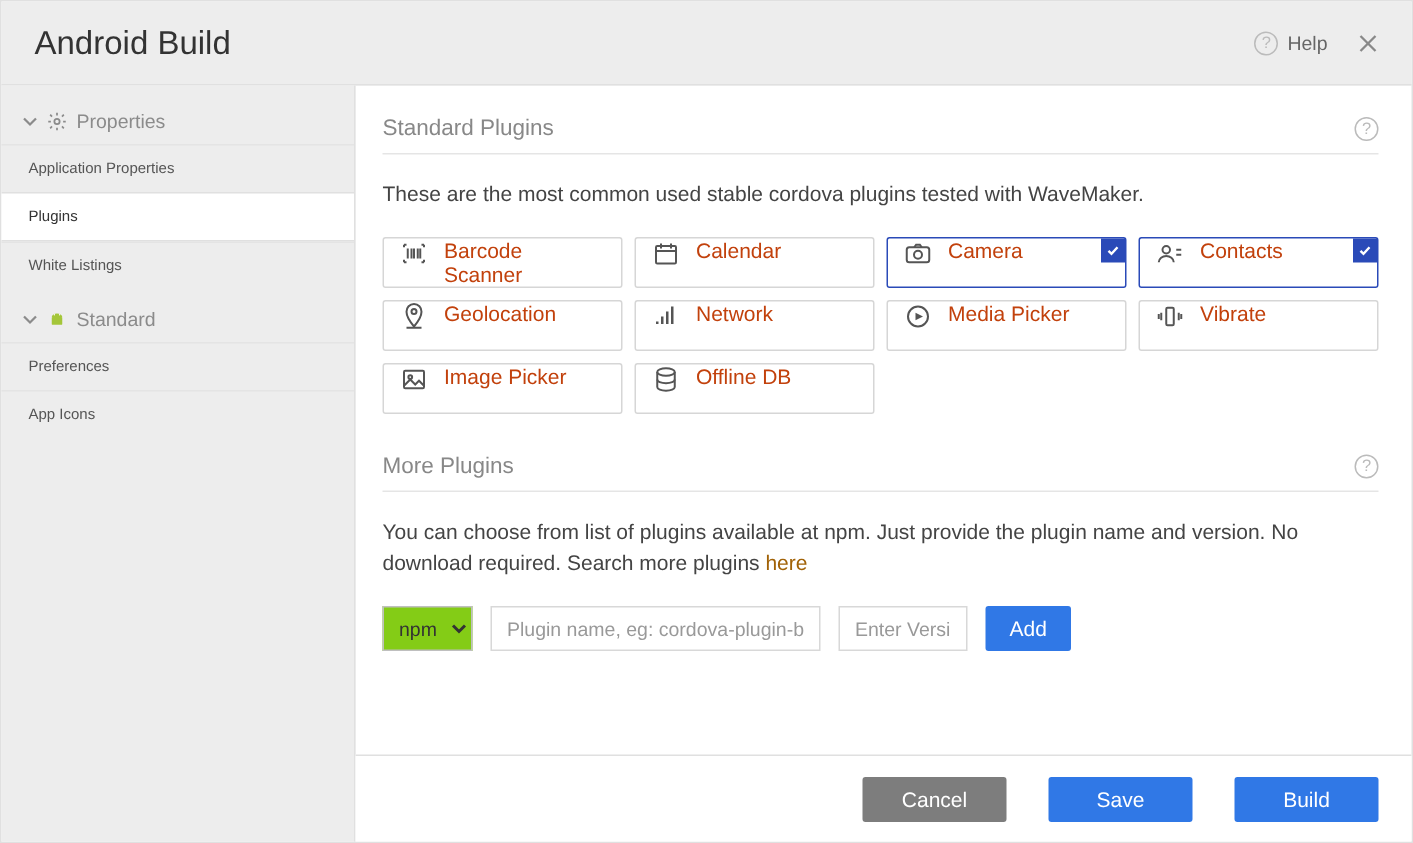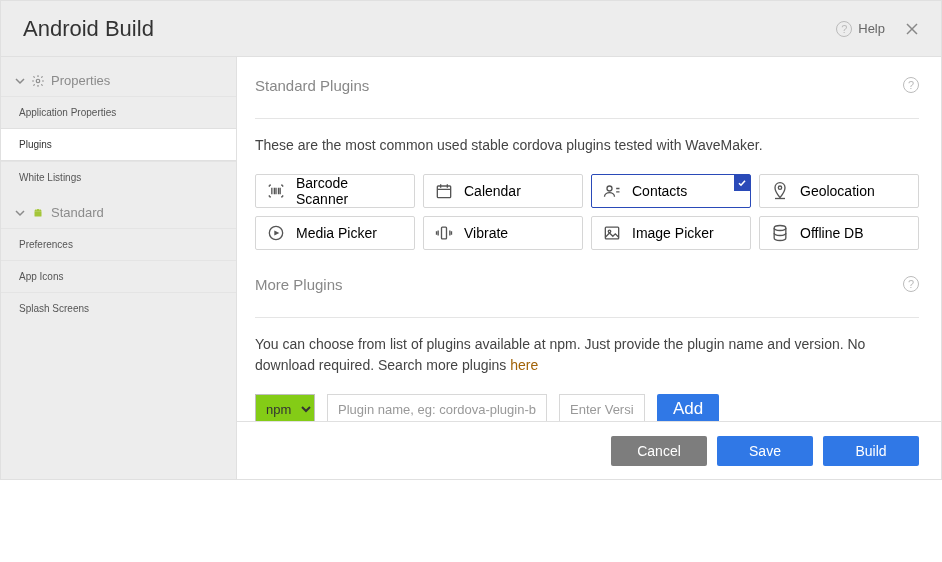--- a/index.html
+++ b/index.html
@@ -8,21 +8,21 @@
       font-size: 14px;
       color: #333;
       background: #fff;
       width: 942px;
       height: 562px;
       overflow: hidden;
     }
     .window {
       display: flex;
       flex-direction: column;
-      height: 480px;
+      height: 562px;
       border: 1px solid #e0e0e0;
     }
     .titlebar {
       display: flex;
       align-items: center;
       justify-content: space-between;
       background: #ededed;
       border-bottom: 1px solid #e0e0e0;
       height: 56px;
       padding: 0 18px 0 22px;
@@ -97,26 +97,26 @@
       flex-direction: column;
       min-height: 0;
     }
     .main-scroll {
       flex: 1;
       overflow: auto;
       padding: 20px 22px 8px 18px;
     }
     .section-title-row {
       display: flex;
-      align-items: flex-start;
+      align-items: center;
       justify-content: space-between;
       color: #888;
       font-size: 15px;
       border-bottom: 1px solid #e5e5e5;
-      padding-bottom: 24px;
+      padding-bottom: 8px;
       margin-bottom: 16px;
     }
     .section-desc {
       color: #444;
       font-size: 14px;
       margin-bottom: 18px;
       line-height: 1.5;
     }
     .section-desc a, .link {
       color: #a16207;
@@ -126,26 +126,25 @@
       display: grid;
       grid-template-columns: repeat(4, 1fr);
       gap: 8px;
       margin-bottom: 26px;
     }
     .plugin-card {
       border: 1px solid #d6d6d6;
       border-radius: 2px;
       height: 34px;
       display: flex;
-      align-items: center;
       gap: 10px;
       padding: 0 10px;
       cursor: pointer;
       font-size: 14px;
-      color: #000000;
+      color: #c2410c;
       position: relative;
       background: #fff;
     }
     .plugin-card-selected {
       border: 1px solid #2a4ab8;
     }
     .plugin-card .icon {
       width: 20px;
       height: 20px;
       display: flex;
@@ -189,32 +188,32 @@
       color: #333;
     }
     .input-text::placeholder { color: #999; }
     .input-plugin { width: 220px; }
     .input-version { width: 86px; }
     .btn {
       height: 30px;
       border: none;
       border-radius: 2px;
       padding: 0 16px;
-      font-size: 17px;
+      font-size: 14px;
       cursor: pointer;
       color: #fff;
     }
     .btn-blue { background: #3078e6; }
     .footer {
       border-top: 1px solid #e0e0e0;
       height: 58px;
       display: flex;
       align-items: center;
       justify-content: flex-end;
-      gap: 10px;
+      gap: 28px;
       padding: 4px 22px;
       background: #fff;
     }
     .footer .btn-large {
       width: 96px;
       height: 30px;
       font-size: 14px;
     }
     .btn-grey { background: #7d7d7d; }
     .hint-icon {
@@ -283,21 +282,20 @@
             <rect x="6" y="9" width="12" height="9" rx="1" fill="#a4c639"></rect>
             <path d="M6 9 a6 4 0 0 1 12 0" fill="#a4c639"></path>
             <circle cx="9" cy="6.5" r="0.8" fill="#fff"></circle>
             <circle cx="15" cy="6.5" r="0.8" fill="#fff"></circle>
           </svg>
         </span>
         <span>Standard</span>
       </div>
       <div class="sidebar-item">Preferences</div>
       <div class="sidebar-item">App Icons</div>
-      <div class="sidebar-item">Splash Screens</div>
     </div>
 
     <div class="main">
       <div class="main-scroll">
 
         <div class="section-title-row">
           <span>Standard Plugins</span>
           <span class="hint-icon">?</span>
         </div>
         <p class="section-desc">These are the most common used stable cordova plugins tested with WaveMaker.</p>
@@ -317,20 +315,35 @@
                 <svg width="20" height="20" viewBox="0 0 24 24" fill="none" stroke="#555" stroke-width="1.6">
                   <rect x="4" y="6" width="16" height="14" rx="1"></rect>
                   <path d="M4 10h16M8 4v4M16 4v4"></path>
                 </svg>
               </span>
               <span>Calendar</span>
             </div>
             <div class="plugin-card plugin-card-selected">
               <span class="icon">
                 <svg width="20" height="20" viewBox="0 0 24 24" fill="none" stroke="#555" stroke-width="1.6">
+                  <rect x="3" y="7" width="18" height="12" rx="2"></rect>
+                  <circle cx="12" cy="13" r="3.2"></circle>
+                  <path d="M9 7l1.5-2h3L15 7"></path>
+                </svg>
+              </span>
+              <span>Camera</span>
+              <span class="plugin-check">
+                <svg width="10" height="10" viewBox="0 0 10 10">
+                  <path d="M2 5.2 L4 7.2 L8 2.8" fill="none" stroke="#fff" stroke-width="1.6"></path>
+                </svg>
+              </span>
+            </div>
+            <div class="plugin-card plugin-card-selected">
+              <span class="icon">
+                <svg width="20" height="20" viewBox="0 0 24 24" fill="none" stroke="#555" stroke-width="1.6">
                   <circle cx="9" cy="9" r="3"></circle>
                   <path d="M3 19c0-3 3-5 6-5s6 2 6 5"></path>
                   <path d="M17 9h4M17 13h4"></path>
                 </svg>
               </span>
               <span>Contacts</span>
               <span class="plugin-check">
                 <svg width="10" height="10" viewBox="0 0 10 10">
                   <path d="M2 5.2 L4 7.2 L8 2.8" fill="none" stroke="#fff" stroke-width="1.6"></path>
                 </svg>
@@ -338,20 +351,28 @@
             </div>
             <div class="plugin-card">
               <span class="icon">
                 <svg width="20" height="20" viewBox="0 0 24 24" fill="none" stroke="#555" stroke-width="1.6">
                   <path d="M12 2c3.5 0 6 2.8 6 6.2 0 4.6-6 11.8-6 11.8S6 12.8 6 8.2C6 4.8 8.5 2 12 2z"></path>
                   <circle cx="12" cy="8" r="2"></circle>
                   <path d="M6 21h12"></path>
                 </svg>
               </span>
               <span>Geolocation</span>
+            </div>
+            <div class="plugin-card">
+              <span class="icon">
+                <svg width="20" height="20" viewBox="0 0 24 24" fill="none" stroke="#555" stroke-width="2">
+                  <path d="M5 18v-2M9 18v-6M13 18v-10M17 18v-14"></path>
+                </svg>
+              </span>
+              <span>Network</span>
             </div>
             <div class="plugin-card">
               <span class="icon">
                 <svg width="20" height="20" viewBox="0 0 24 24" fill="none" stroke="#555" stroke-width="1.6">
                   <circle cx="12" cy="12" r="8"></circle>
                   <path d="M10 9l6 3-6 3z" fill="#555" stroke="none"></path>
                 </svg>
               </span>
               <span>Media Picker</span>
             </div>

